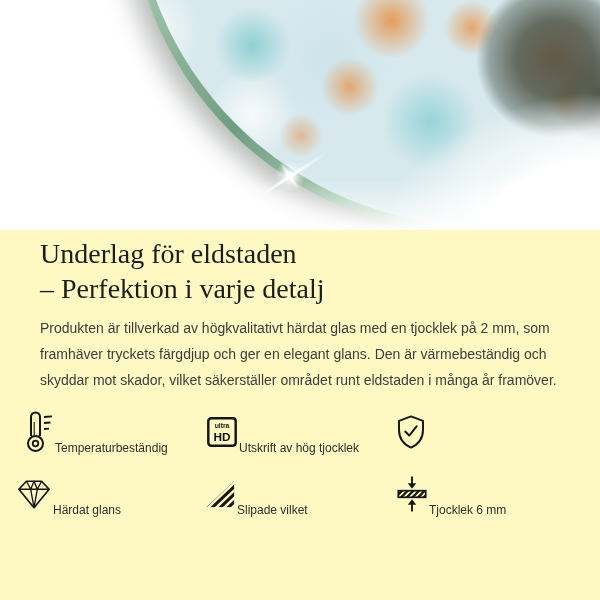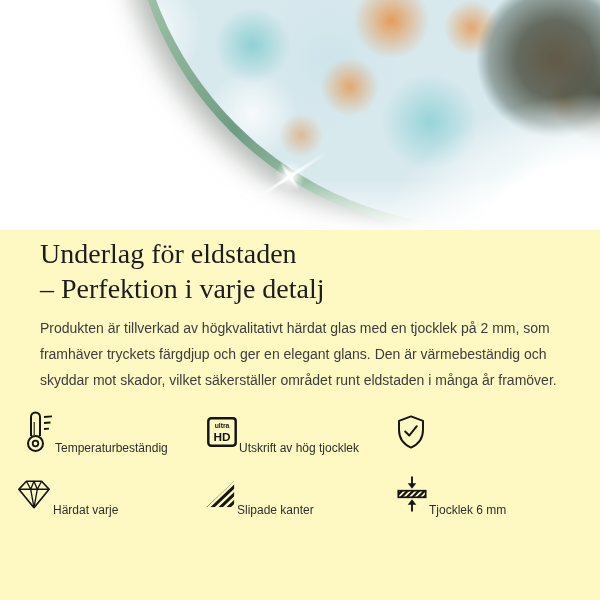--- a/index.html
+++ b/index.html
@@ -119,37 +119,37 @@
       </div>
     </div>
 
     <div class="feature">
       <div class="icon-box">
         <svg width="38" height="34" viewBox="0 0 40 36" fill="none" stroke="#151515">
           <path d="M4,13 L12,4.5 H28 L36,13 L20,32.5 Z" stroke-width="1.8" stroke-linejoin="round"></path>
           <path d="M4,13 H36 M12,4.5 L16.5,13 L20,4.5 L23.5,13 L28,4.5 M16.5,13 L20,32.5 M23.5,13 L20,32.5" stroke-width="1.4" stroke-linejoin="round"></path>
         </svg>
       </div>
-      <div class="feature-label">Härdat varje</div>
+      <div class="feature-label">Härdat glans</div>
     </div>
 
     <div class="feature">
       <div class="icon-box">
         <svg width="32" height="32" viewBox="0 0 36 36">
           <defs>
               <clipPath id="bevclip">
                 <path d="M1.5,33 L33,3.5 L33,33 Z"></path>
               </clipPath>
             </defs>
           <g clip-path="url(#bevclip)" stroke="#151515" stroke-width="3.4">
             <path d="M-26,40 L16,0 M-17,40 L25,0 M-8,40 L34,0 M1,40 L43,0 M10,40 L52,0 M19,40 L61,0 M28,40 L70,0"></path>
           </g>
         </svg>
       </div>
-      <div class="feature-label">Slipade kanter</div>
+      <div class="feature-label">Slipade vilket</div>
     </div>
 
     <div class="feature">
       <div class="icon-box">
         <svg width="34" height="38" viewBox="0 0 36 40">
           <defs>
               <clipPath id="thickclip">
                 <rect x="3.5" y="16.5" width="29" height="7"></rect>
               </clipPath>
             </defs>

